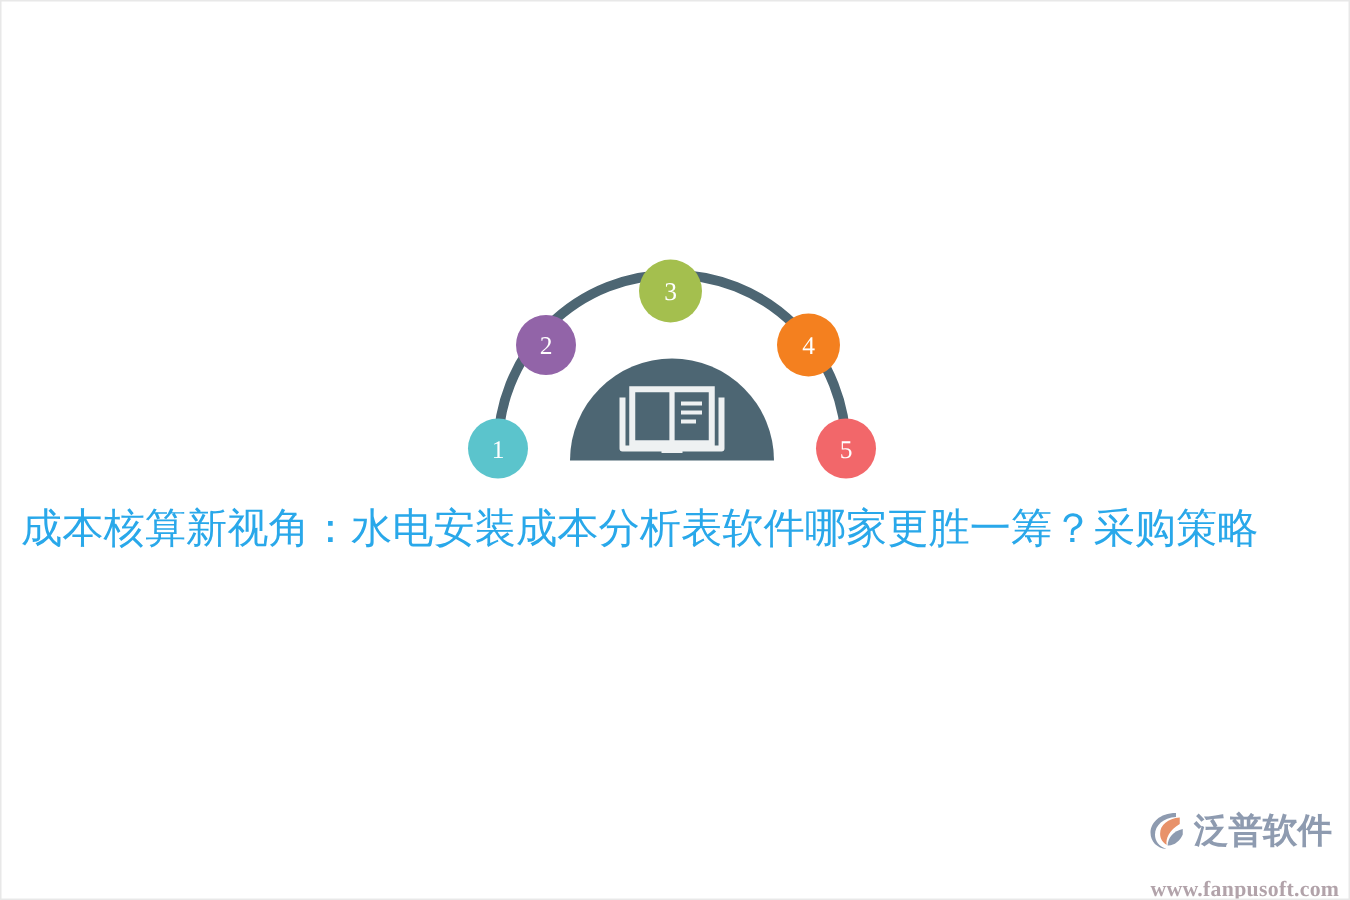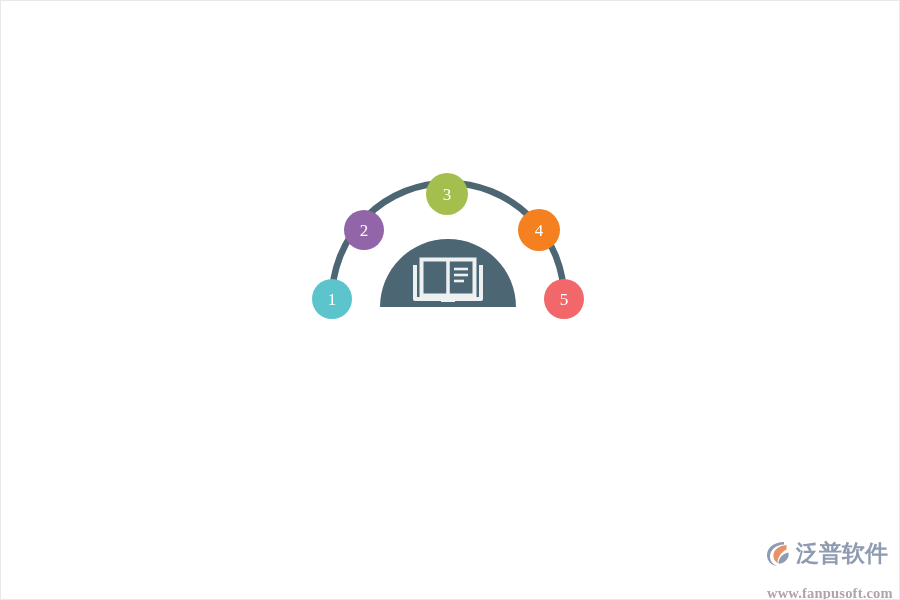--- a/index.html
+++ b/index.html
@@ -135,20 +135,21 @@
         <circle cx="241" cy="79" r="21" fill="#f4801f"></circle>
         <text class="step-num" x="241" y="79.5">4</text>
       </g>
       <g>
         <circle cx="266" cy="148" r="20" fill="#f2676a"></circle>
         <text class="step-num" x="266" y="148.5">5</text>
       </g>
     </svg>
   </div>
 
+  <div id="article-title">成本核算新视角：水电安装成本分析表软件哪家更胜一筹？采购策略</div>
 
   <div id="brand-logo">
     <div id="brand-logo-row">
       <div id="brand-mark">
         <svg viewBox="0 0 28 28" width="28" height="28" xmlns="http://www.w3.org/2000/svg">
           <path d="M 19 2 C 8 2 2 8.6 2 15.2 C 2 21 6.4 25.6 12.6 26 C 7.6 24.4 5 20.8 5 16.4 C 5 10.2 10.6 5 19 4.6 Z" fill="#8e9bb0"></path>
           <path d="M 21.5 5 C 13.6 5.6 8.4 10 8.4 15.8 C 8.4 19 10 21.6 12.8 23.2 C 12 19.4 14.4 13.4 21.5 9.4 Z" fill="#e8926a"></path>
           <path d="M 23.5 12.6 C 17.4 13.8 13.6 18.2 13.4 23.6 C 17.4 24 21.6 21 23.5 16.4 Z" fill="#8e9bb0"></path>
         </svg>
       </div>

